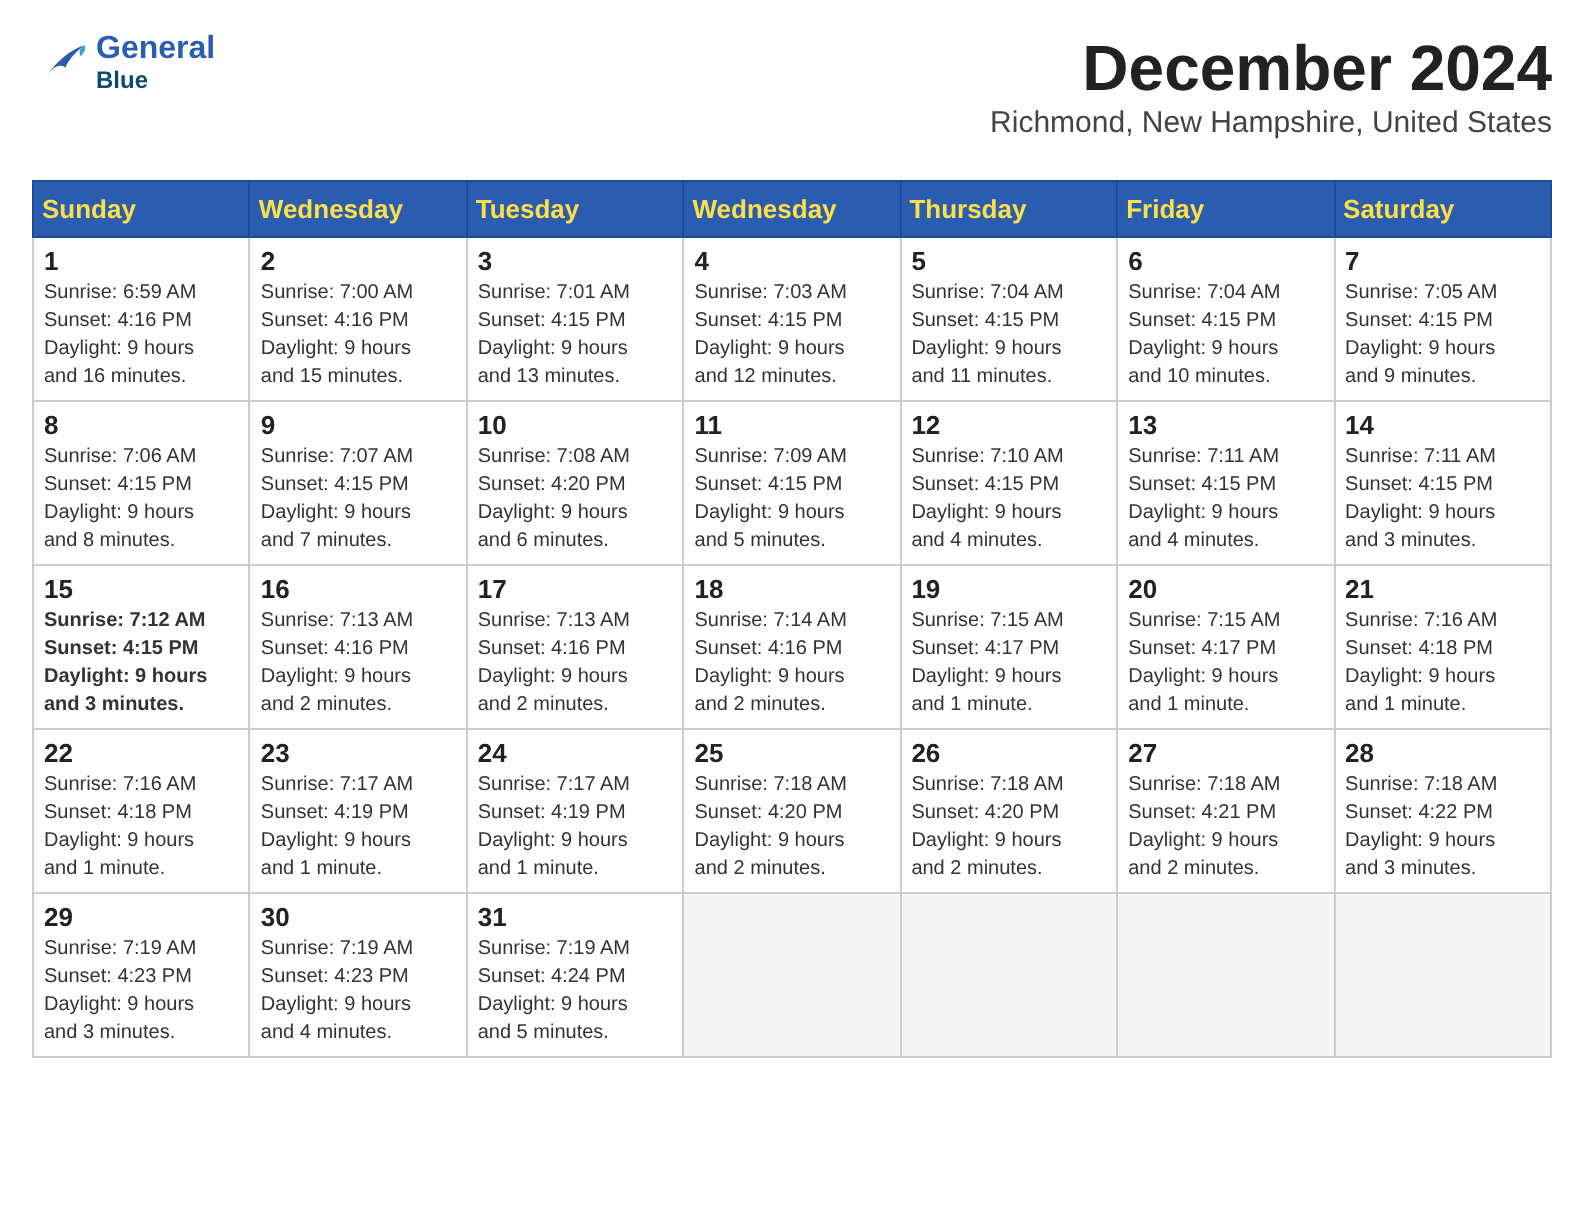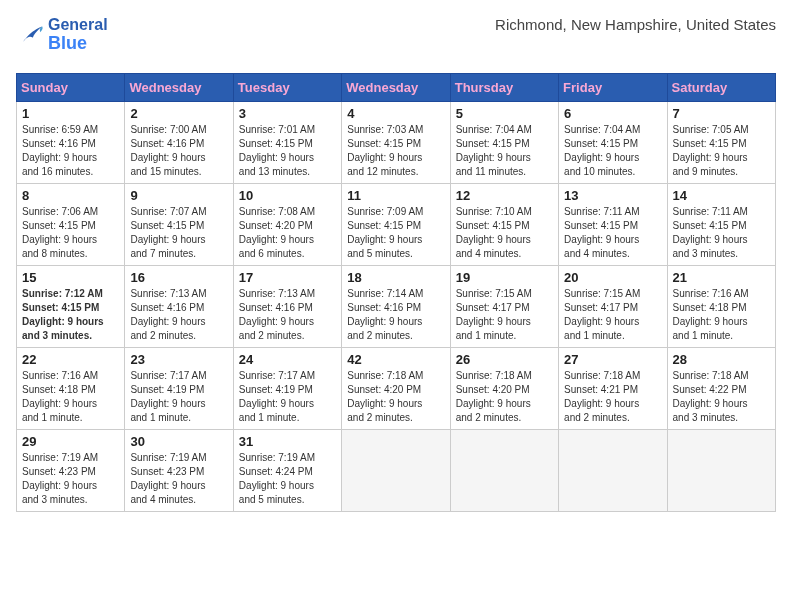--- a/index.html
+++ b/index.html
@@ -18,21 +18,21 @@
     }
     .logo {
       display: flex;
       flex-direction: column;
       font-size: 18px;
       font-weight: bold;
       color: #2a5db0;
       line-height: 1.1;
     }
     .logo .general { font-size: 16px; }
-    .logo .blue { font-size: 18px; color: #3b82f6; }
+    .logo .blue { font-size: 12px; color: #0c4a6e; }
     .logo-container {
       display: flex;
       align-items: center;
       gap: 4px;
     }
     .logo-bird {
       width: 28px;
       height: 28px;
     }
     .title-block {
@@ -46,21 +46,21 @@
     .location-title {
       font-size: 15px;
       color: #444;
     }
     table {
       width: 100%;
       border-collapse: collapse;
     }
     th {
       background-color: #2a5db0;
-      color: #f9a8d4;
+      color: #fde047;
       font-size: 13px;
       font-weight: bold;
       padding: 6px 4px;
       text-align: left;
       border: 1px solid #1e4a9a;
     }
     td {
       border: 1px solid #ccc;
       vertical-align: top;
       padding: 4px 5px;
@@ -95,20 +95,21 @@
     <svg class="logo-bird" viewBox="0 0 30 30">
       <path d="M8 22 C8 22 16 10 28 6 C28 6 20 12 18 18 C18 18 14 14 8 22Z" fill="#2a5db0"></path>
       <path d="M28 6 C28 6 30 8 26 12 C26 12 24 8 28 6Z" fill="#4a9fd4"></path>
     </svg>
     <div class="logo">
       <span class="general">General</span>
       <span class="blue">Blue</span>
     </div>
   </div>
   <div class="title-block">
+    <div class="month-title">December 2024</div>
     <div class="location-title">Richmond, New Hampshire, United States</div>
   </div>
 </div>
 
 <table>
   <thead>
     <tr>
     <th>Sunday</th>
         <th>Wednesday</th>
         <th>Tuesday</th>
@@ -288,21 +289,21 @@
 and 1 minute.</div>
         </td>
         <td>
           <span class="day-num">24</span>
           <div class="day-detail" style="white-space: pre-line;">Sunrise: 7:17 AM
 Sunset: 4:19 PM
 Daylight: 9 hours
 and 1 minute.</div>
         </td>
         <td>
-          <span class="day-num">42</span>
+          <span class="day-num">25</span>
           <div class="day-detail" style="white-space: pre-line;">Sunrise: 7:18 AM
 Sunset: 4:20 PM
 Daylight: 9 hours
 and 2 minutes.</div>
         </td>
         <td>
           <span class="day-num">26</span>
           <div class="day-detail" style="white-space: pre-line;">Sunrise: 7:18 AM
 Sunset: 4:20 PM
 Daylight: 9 hours

